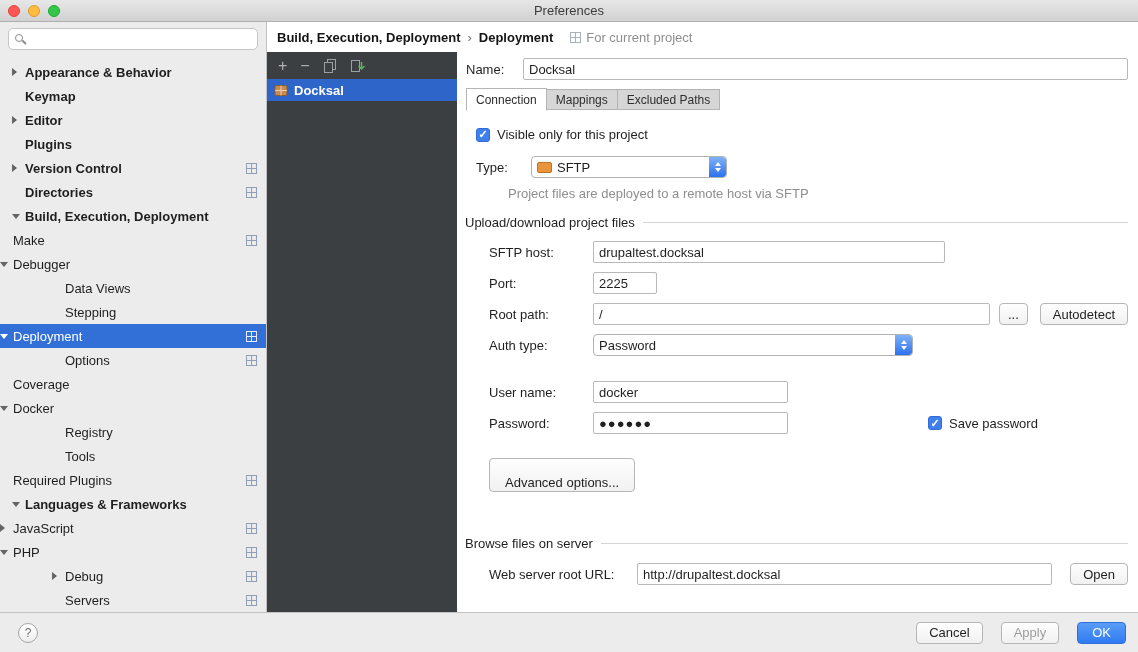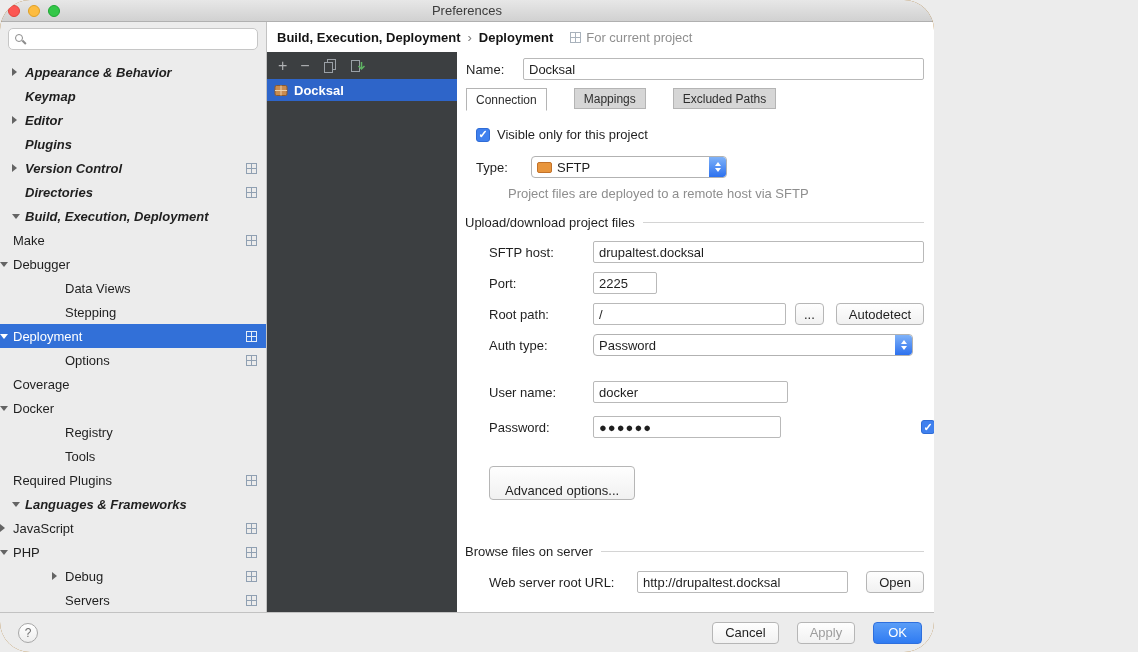--- a/index.html
+++ b/index.html
@@ -1,18 +1,18 @@
 <!DOCTYPE html>
 <html><head>
 <meta charset="utf-8">
 <style>
   * { margin:0; padding:0; box-sizing:border-box; }
   html,body { width:1138px; height:652px; }
   body { font-family:"Liberation Sans", sans-serif; background:#ececec; }
-  .window { width:934px; height:652px; display:flex; flex-direction:column; overflow:hidden; background:#a16207;border-radius:30px; }
+  .window { width:1138px; height:652px; display:flex; flex-direction:column; overflow:hidden; background:#a16207; }
 
   
   .titlebar { flex:0 0 22px; background:linear-gradient(#e7e7e7,#d1d1d1); border-bottom:1px solid #b0b0b0;
               position:relative; display:flex; align-items:center; justify-content:center;
               font-size:13px; color:#3c3c3c; }
   .traffic { position:absolute; left:8px; top:5px; display:flex; gap:8px; }
   .light { width:12px; height:12px; border-radius:50%; }
   .light.red { background:#fc5753; border:1px solid #df443c; }
   .light.yellow { background:#fdbc40; border:1px solid #de9f24; }
   .light.green { background:#33c748; border:1px solid #1da633; }
@@ -26,21 +26,21 @@
   .search-box { height:22px; background:#fff; border:1px solid #c6c6c6; border-radius:5px;
                 display:flex; align-items:center; padding:0 6px; gap:5px; }
   .mag { width:11px; height:11px; position:relative; flex:0 0 11px; }
   .mag::before { content:""; position:absolute; width:6px; height:6px; border:1.5px solid #8c8c8c; border-radius:50%; left:0; top:0; }
   .mag::after { content:""; position:absolute; width:1.5px; height:4.5px; background:#8c8c8c; transform:rotate(-45deg); left:8px; top:6px; }
   .search-box input { border:none; outline:none; flex:1; font:12px "Liberation Sans",sans-serif; background:transparent; }
 
   .tree { flex:1; padding-top:5px; overflow:hidden; }
   .tree-row { height:24px; display:flex; align-items:center; font-size:13px; color:#1f1f1f; padding-right:9px; cursor:default; }
   .tree-row.bold { font-weight:bold; }
-  .lvl0 { padding-left:12px;font-style:italic; }
+  .lvl0 { padding-left:12px; }
   .lvl1 { }
   .lvl2 { padding-left:52px; }
   .tree-row.selected { background:#3270d8; color:#fff; }
   .arrow { width:13px; flex:0 0 13px; display:inline-flex; align-items:center; }
   .arrow.down::before { content:""; border-left:4px solid transparent; border-right:4px solid transparent; border-top:5px solid #646464; }
   .arrow.right::before { content:""; border-top:4px solid transparent; border-bottom:4px solid transparent; border-left:5px solid #646464; }
   .selected .arrow.down::before { border-top-color:#fff; }
   .tree-label { white-space:nowrap; }
   .grid-icon { width:11px; height:11px; flex:0 0 11px; border:1px solid #90a0b2;
     background:linear-gradient(#90a0b2,#90a0b2) 4px 0/1px 9px no-repeat,
@@ -72,21 +72,21 @@
   
   .formpanel { flex:1; background:#fff; padding:0 10px 0 8px; font-size:13px; color:#1f1f1f; overflow:hidden; }
   .row { display:flex; align-items:center; }
   .lbl { flex:0 0 auto; }
   input.text { height:22px; border:1px solid #b9b9b9; border-radius:2px; background:#fff;
                font:13px "Liberation Sans",sans-serif; color:#1f1f1f; padding:0 5px; outline:none; }
   .name-row { margin-top:6px; }
   .name-row .lbl { width:58px; padding-left:1px; }
   .name-row input { flex:1; }
 
-  .tabs { display:flex; align-items:flex-start; margin-top:8px; padding-left:1px;gap:28px; }
+  .tabs { display:flex; align-items:center; margin-top:8px; padding-left:1px; }
   .tab { height:21px; padding:0 9px; display:flex; align-items:center; font-size:12px; color:#2e2e2e;
          background:#d6d6d6; border:1px solid #b4b4b4; margin-right:-1px; cursor:default; }
   .tab.active { height:23px; background:#fff; border-bottom-color:#fff; }
 
   .checkbox { width:14px; height:14px; flex:0 0 14px; background:#3f80ee; border:1px solid #2f6cd6; border-radius:3px;
               display:flex; align-items:center; justify-content:center; color:#fff; font-size:11px; font-weight:bold; line-height:11px; }
   .cb-row { margin:16px 0 0 11px; gap:7px; }
 
   .type-row { margin-top:14px; padding-left:11px; }
   .type-row .lbl { width:55px; }

